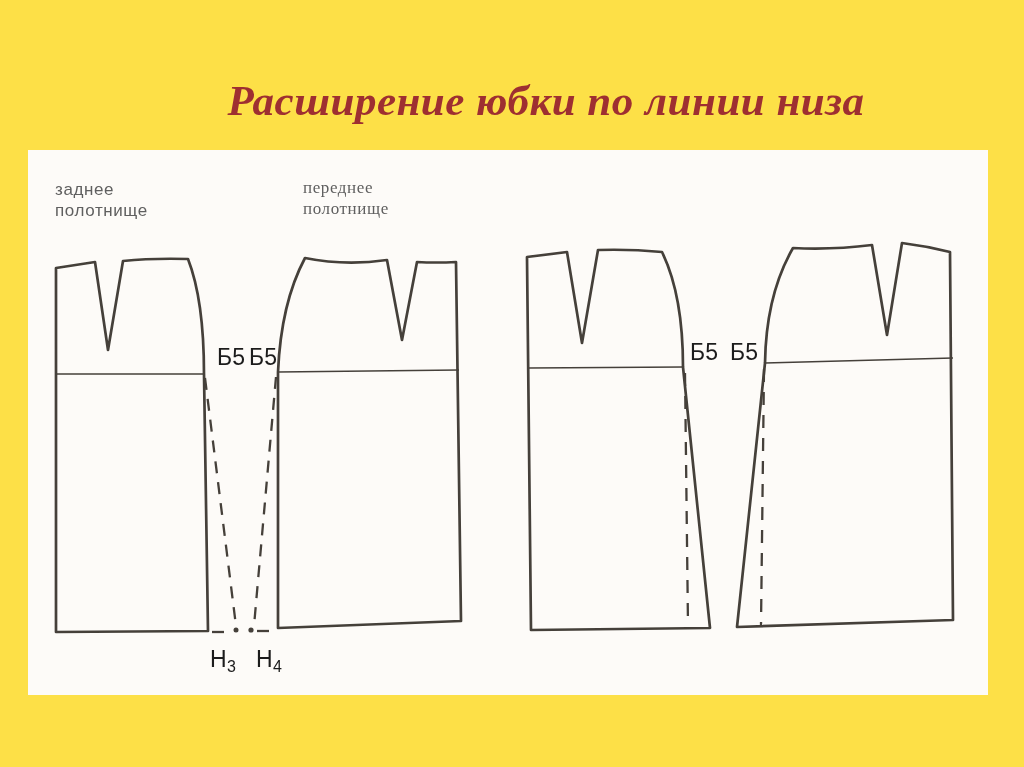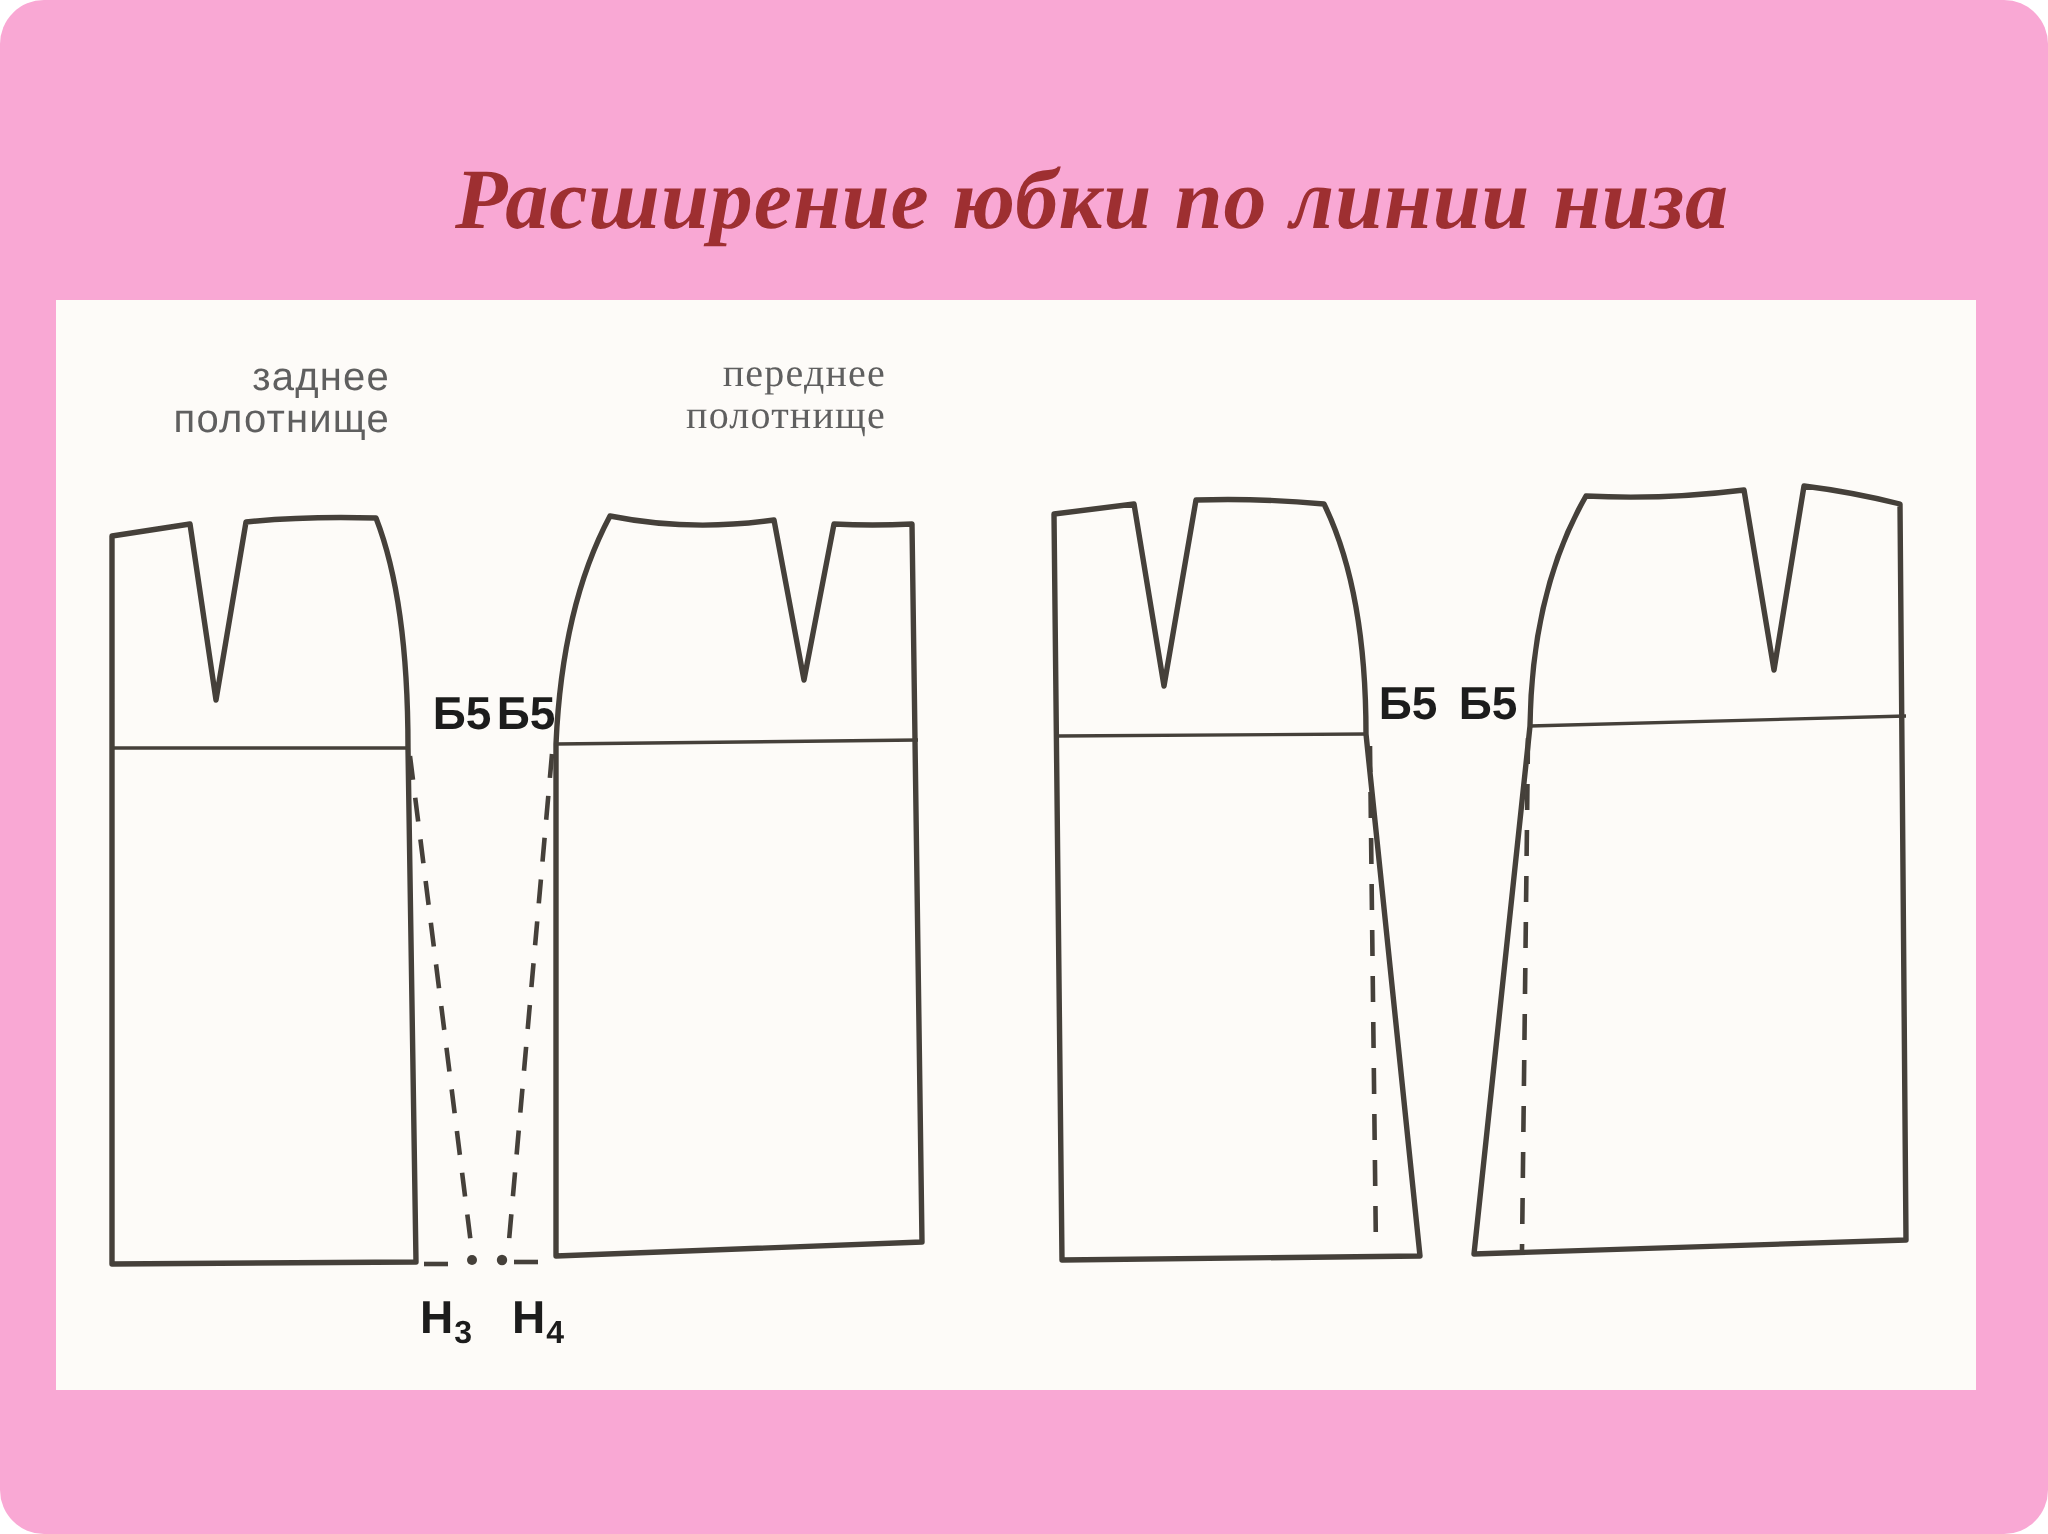--- a/index.html
+++ b/index.html
@@ -4,24 +4,23 @@
 <style>
   html, body {
     margin: 0;
     padding: 0;
     background: #ffffff;
   }
   #slide {
     position: relative;
     width: 1024px;
     height: 767px;
-    background: #f9a8d4;
+    background: #fde047;
     overflow: hidden;
     font-family: "Liberation Sans", sans-serif;
-    border-radius: 22px;
   }
   .scan-tint {
     position: absolute;
     left: 28px; top: 150px;
     width: 960px; height: 545px;
     background: #fdfbf8;
   }
   .slide-title {
     position: absolute;
     left: 546px;
@@ -30,33 +29,33 @@
     white-space: nowrap;
     font-family: "Liberation Serif", serif;
     font-style: italic;
     font-weight: bold;
     font-size: 43px;
     letter-spacing: 0.5px;
     color: #9e2f31;
   }
   .panel-label {
     position: absolute;
-    text-align: right;
-    font-size: 20px;
+    text-align: left;
+    font-size: 17px;
     line-height: 21px;
     letter-spacing: 0.6px;
     color: #5f5f5f;
   }
   #back-panel-label  { left: 55px;  top: 179px; width: 140px; }
   #front-panel-label { left: 303px; top: 177px; width: 140px; font-family: Liberation Serif, serif; }
   .point-label {
     position: absolute;
     transform: translate(-50%, -50%);
     font-size: 23px;
-    font-weight: bold;
+    font-weight: normal;
     color: #1c1c1c;
     white-space: nowrap;
   }
   .point-label .sub {
     font-size: 16px;
     position: relative;
     top: 5px;
     margin-left: 0.5px;
   }
   #b5-left-1  { left: 231px; top: 357px; }

